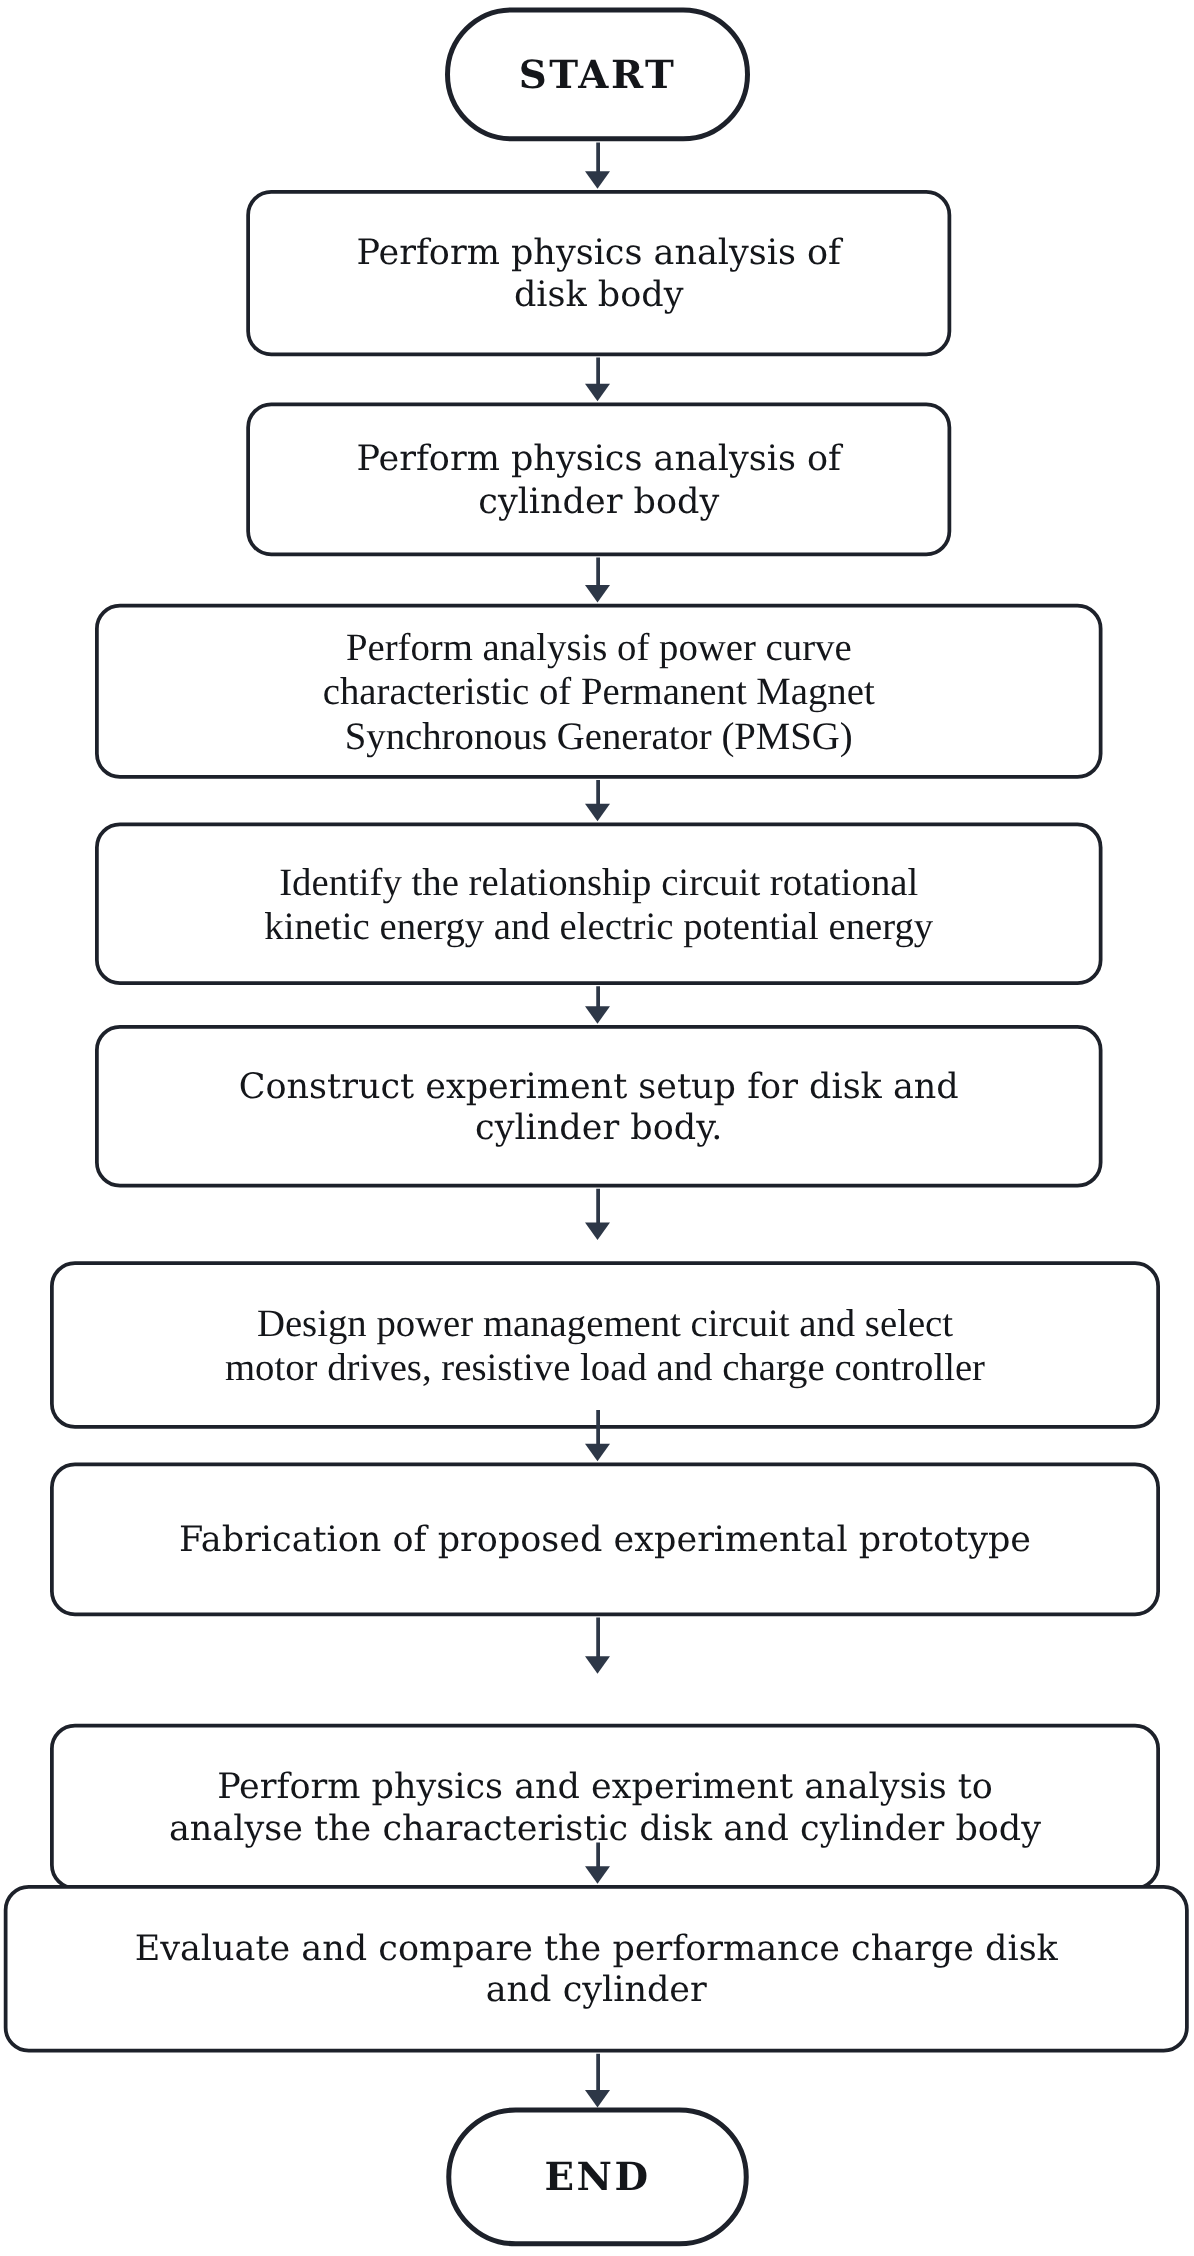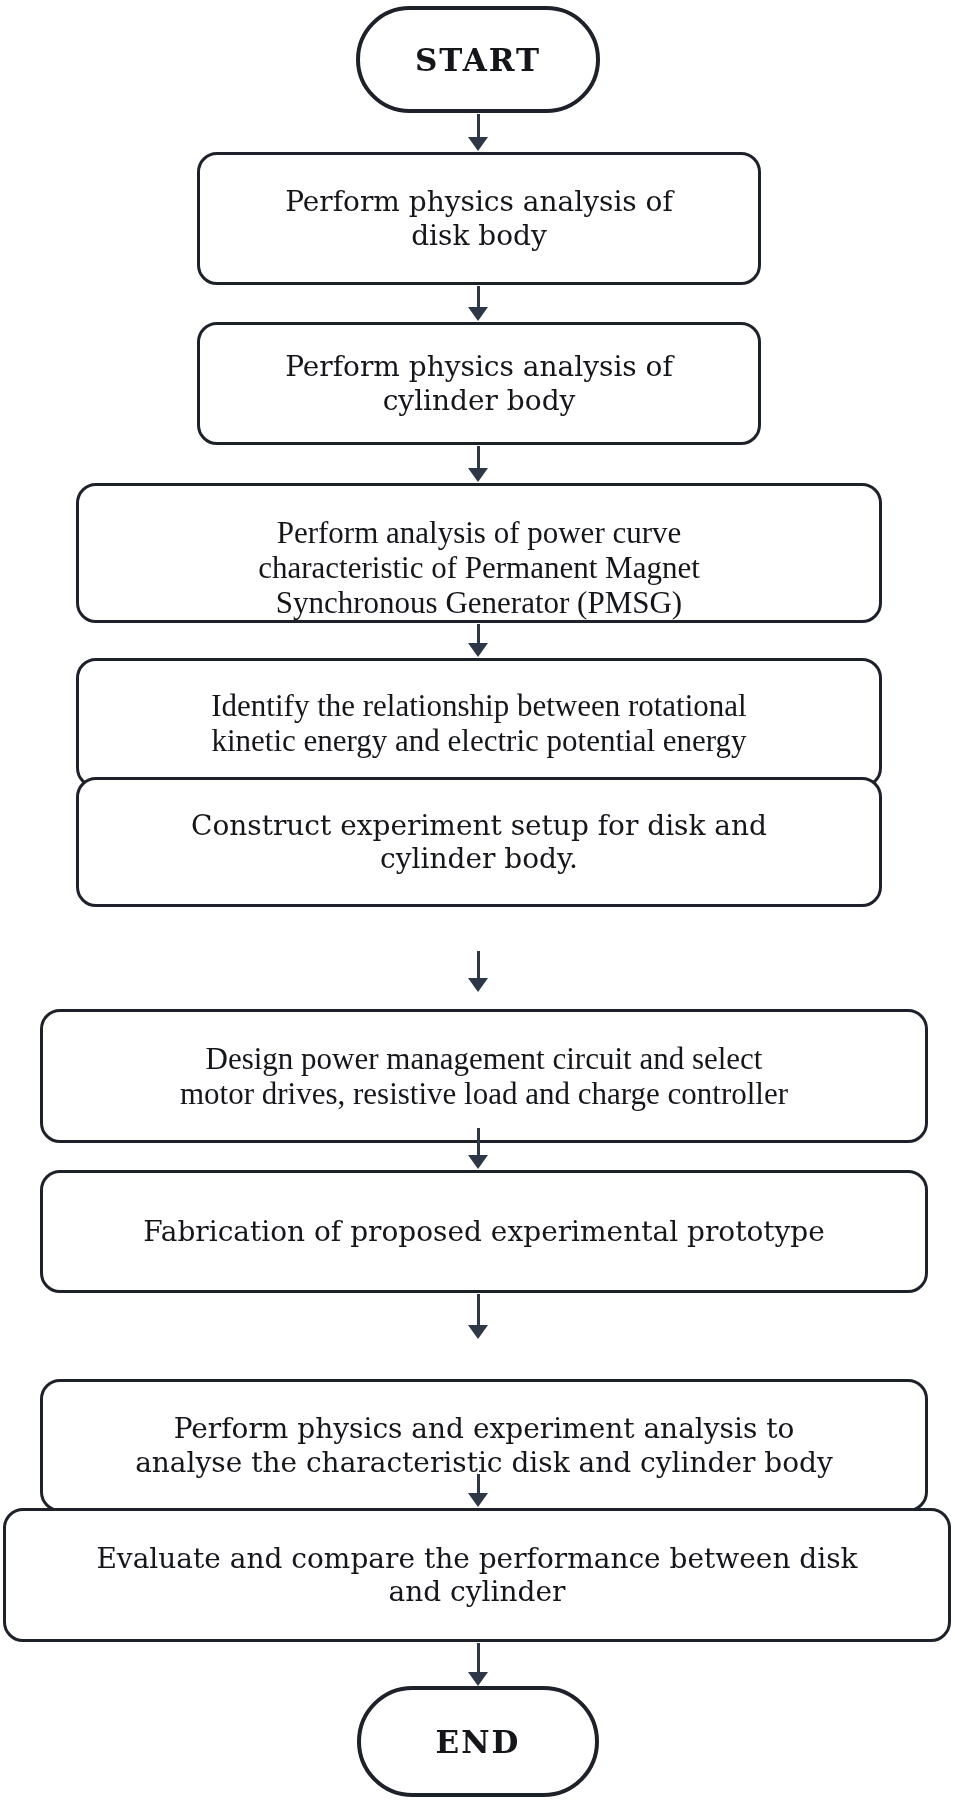--- a/index.html
+++ b/index.html
@@ -47,23 +47,23 @@
   }
   .times {
     font-family: "Liberation Serif", "DejaVu Serif", serif;
     font-size: 31px;
     line-height: 1.13;
   }
   
   .n-start { left: 356px; top: 6px;    width: 244px; height: 107px; }
   .n-s1    { left: 197px; top: 152px;  width: 564px; height: 133px; }
   .n-s2    { left: 197px; top: 322px;  width: 564px; height: 123px; }
-  .n-s3    { left: 76px;  top: 483px;  width: 806px; height: 140px; align-items: flex-end; }
+  .n-s3    { left: 76px;  top: 483px;  width: 806px; height: 140px; }
   .n-s4    { left: 76px;  top: 658px;  width: 806px; height: 130px; }
-  .n-s5    { left: 76px;  top: 777px;  width: 806px; height: 130px; }
+  .n-s5    { left: 76px;  top: 820px;  width: 806px; height: 130px; }
   .n-s6    { left: 40px;  top: 993px;  width: 888px; height: 134px; margin-top: 16px; }
   .n-s7    { left: 40px;  top: 1170px; width: 888px; height: 123px; }
   .n-s8    { left: 40px;  top: 1340px; width: 888px; height: 133px; margin-top: 39px; }
   .n-s9    { left: 3px;   top: 1508px; width: 948px; height: 134px; }
   .n-end   { left: 357px; top: 1686px; width: 242px; height: 111px; }
   
   .arrow {
     position: absolute;
     left: 467px;
     width: 22px;
@@ -138,21 +138,21 @@
 characteristic of Permanent Magnet
 Synchronous Generator (PMSG)</span>
   </div>
 
   <div class="arrow a4">
     <span class="shaft"></span>
     <span class="head"></span>
   </div>
 
   <div class="node times n-s4">
-    <span class="label">Identify the relationship between rotational
+    <span class="label">Identify the relationship circuit rotational
 kinetic energy and electric potential energy</span>
   </div>
 
   <div class="arrow a5">
     <span class="shaft"></span>
     <span class="head"></span>
   </div>
 
   <div class="node chunky n-s5">
     <span class="label">Construct experiment setup for disk and
@@ -187,21 +187,21 @@
     <span class="label">Perform physics and experiment analysis to
 analyse the characteristic disk and cylinder body</span>
   </div>
 
   <div class="arrow a9">
     <span class="shaft"></span>
     <span class="head"></span>
   </div>
 
   <div class="node chunky n-s9">
-    <span class="label">Evaluate and compare the performance between disk
+    <span class="label">Evaluate and compare the performance charge disk
 and cylinder</span>
   </div>
 
   <div class="arrow a10">
     <span class="shaft"></span>
     <span class="head"></span>
   </div>
 
   <div class="node terminal n-end">
     <span class="label">END</span>

